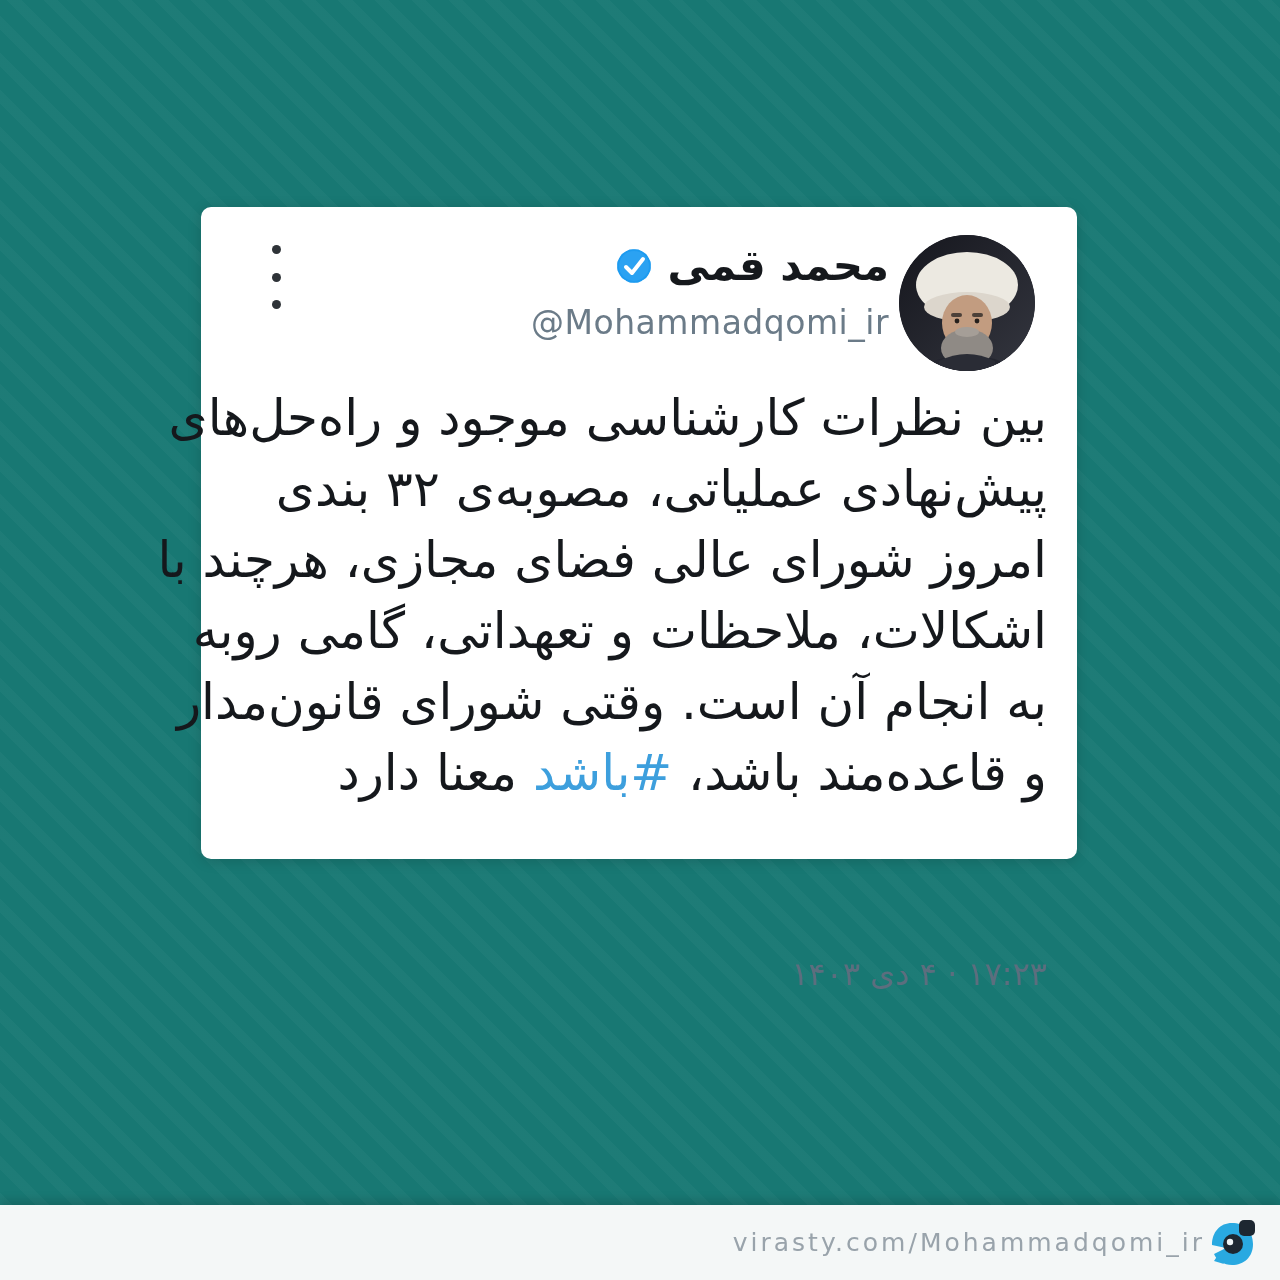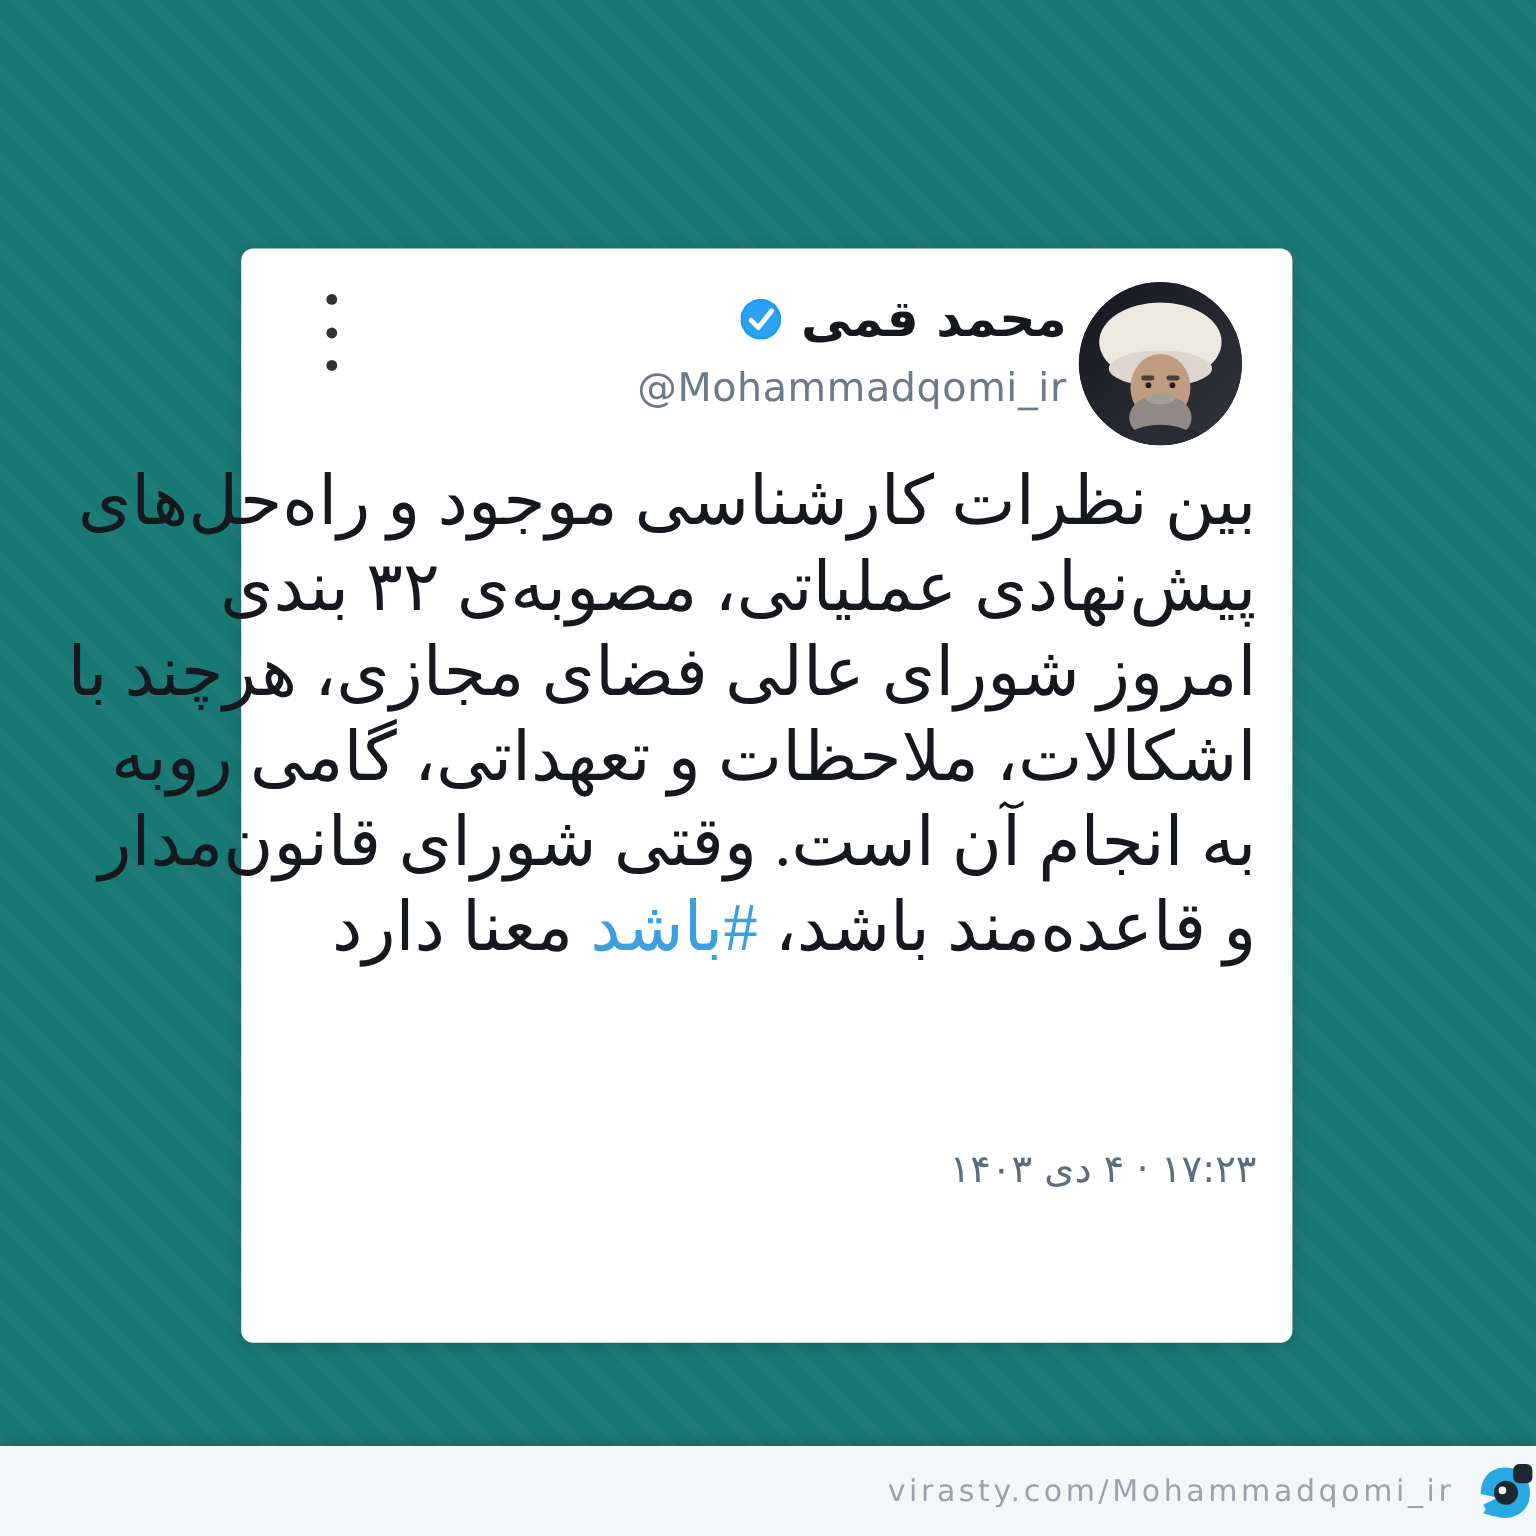--- a/index.html
+++ b/index.html
@@ -12,21 +12,21 @@
   
   .canvas::before{
     content:"";position:absolute;inset:0;
     background:repeating-linear-gradient(45deg,
       rgba(255,255,255,0.028) 0 10px,
       rgba(255,255,255,0) 10px 26px);
     pointer-events:none;
   }
   
   .post-card{
-    position:absolute;left:201px;top:207px;width:876px;height:912px;
+    position:absolute;left:201px;top:207px;width:876px;height:652px;
     background:#ffffff;border-radius:10px;
     box-shadow:0 2px 14px rgba(0,0,0,0.16);
     z-index:2;
   }
   .kebab{position:absolute;left:60px;top:38px;width:30px;height:64px;
     display:flex;flex-direction:column;align-items:center;justify-content:space-between;
     cursor:pointer;}
   .kebab i{width:9px;height:9px;border-radius:50%;background:#2e3338;display:block;}
   .avatar{
     position:absolute;right:42px;top:28px;width:136px;height:136px;border-radius:50%;
@@ -41,33 +41,33 @@
   }
   .badge{width:44px;height:44px;display:inline-block;}
   .handle{
     position:absolute;right:188px;top:96px;font-size:33px;color:#6b7b88;
     direction:ltr;text-align:center;letter-spacing:0.5px;
   }
   .post-body{
     position:absolute;top:176px;right:30px;left:30px;direction:rtl;text-align:right;
   }
   .body-line{
-    font-size:57px;line-height:71px;color:#15181c;white-space:nowrap;font-family:Liberation Serif, serif;
+    font-size:50px;line-height:71px;color:#15181c;white-space:nowrap;
   }
   .hashtag{color:#3d9fdd;}
   .timestamp{
     position:absolute;right:30px;top:748px;direction:rtl;text-align:center;
     font-size:32px;color:#5c6e7e;
   }
   
   .footer-bar{
     position:absolute;left:0;right:0;bottom:0;height:75px;background:#f4f7f7;
     box-shadow:0 -5px 9px rgba(0,0,0,0.14);
     display:flex;align-items:center;justify-content:flex-end;
-    box-sizing:border-box;gap:16px;z-index:3;
+    padding-right:22px;box-sizing:border-box;gap:1px;z-index:3;
   }
   .watermark{
     font-size:25px;color:#99a3ab;letter-spacing:3px;direction:ltr;
   }
   .logo{width:52px;height:52px;display:block;}
 </style>
 </head>
 <body>
 
 <div class="canvas">

